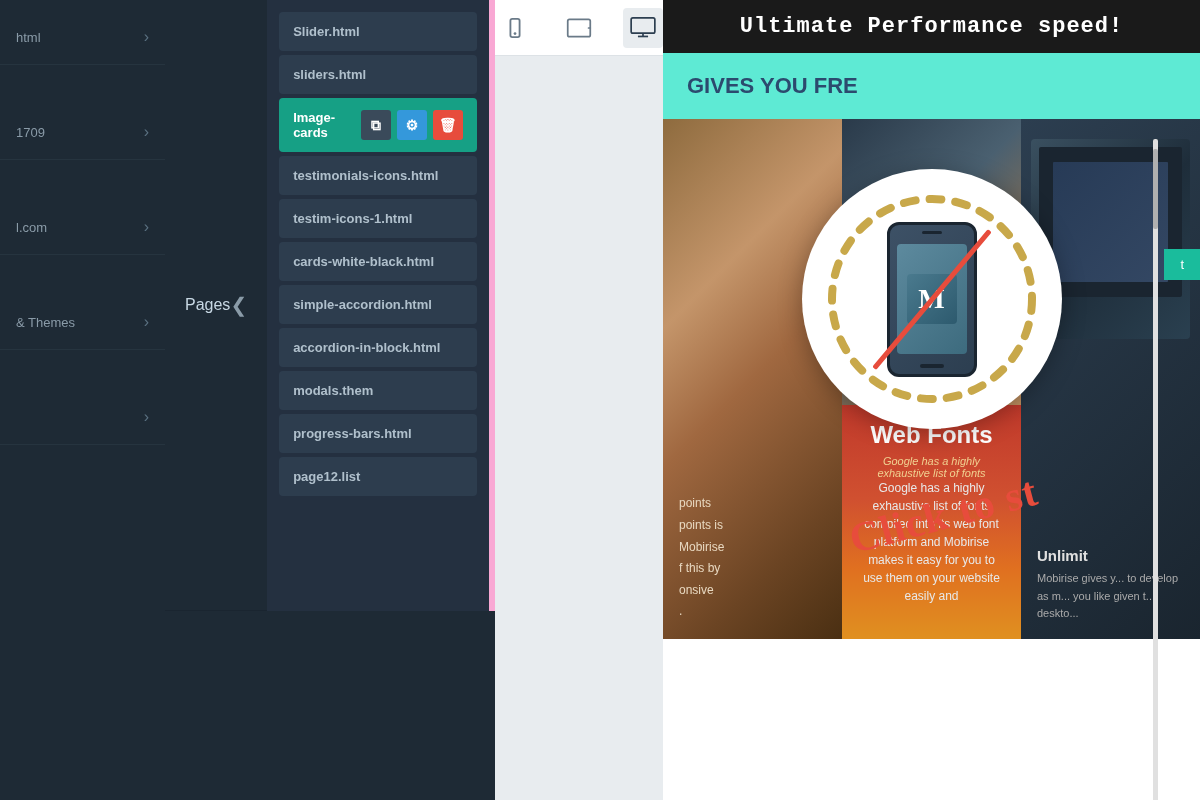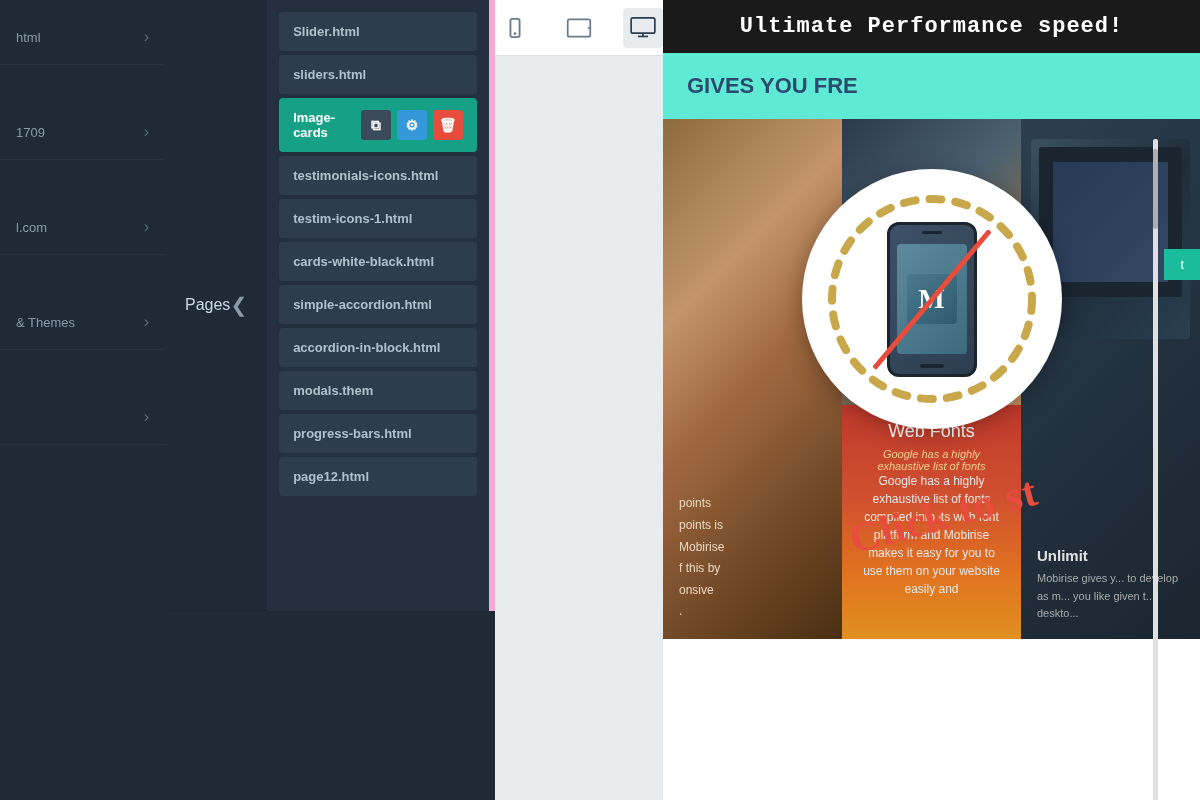--- a/index.html
+++ b/index.html
@@ -204,22 +204,22 @@
       position: relative;
       overflow: hidden;
     }
 
     .card-text-area {
       padding: 16px;
       color: #fff;
       text-align: center;
     }
     .card-title {
-      font-size: 18px;
-      font-weight: normal;
+      font-size: 24px;
+      font-weight: bold;
       margin-bottom: 6px;
     }
     .card-subtitle {
       font-size: 11px;
       font-style: italic;
       color: #f0d090;
     }
     .card-body {
       font-size: 12px;
       color: #e8e8e8;
@@ -332,21 +332,21 @@
 
     <div class="page-item">
       <span>modals.them</span>
     </div>
 
     <div class="page-item">
       <span>progress-bars.html</span>
     </div>
 
     <div class="page-item">
-      <span>page12.html</span>
+      <span>page12.list</span>
     </div>
 
   </div>
 </div>
 
 <div class="main-area">
 
   <div class="toolbar">
     <div class="device-btn">
       <svg width="22" height="22" viewBox="0 0 24 24" fill="none" stroke="#6a7a88" stroke-width="2">

